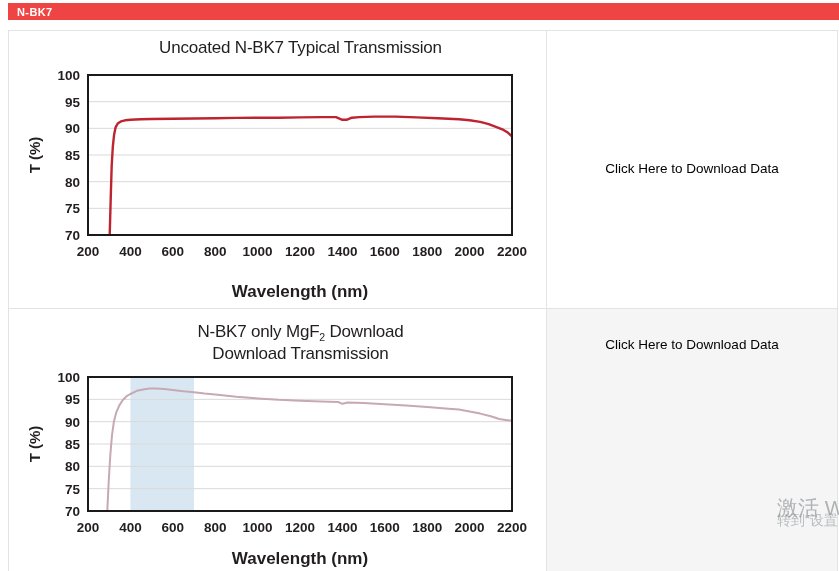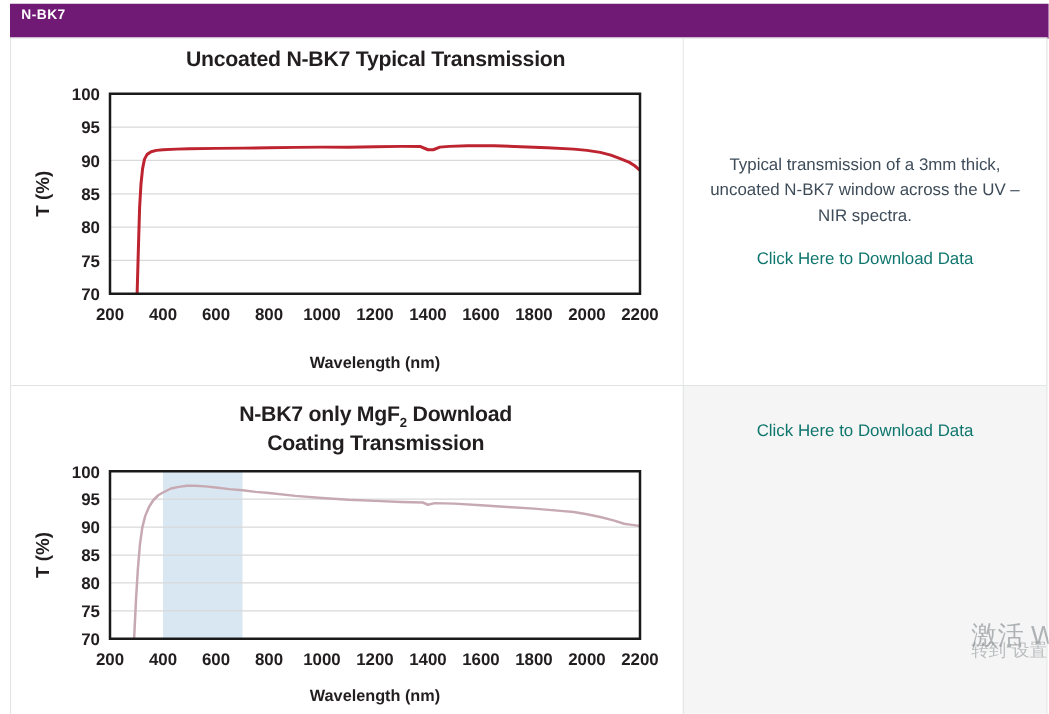--- a/index.html
+++ b/index.html
@@ -1,39 +1,39 @@
 <!DOCTYPE html>
 <html><head>
 <meta charset="utf-8">
 <style>
   *{margin:0;padding:0;box-sizing:border-box}
   html,body{width:839px;height:571px;overflow:hidden}
   body{position:relative;background:#fff;font-family:"Liberation Sans",sans-serif;color:#3e4c59}
-  .topbar{position:absolute;left:8px;right:0;top:3px;height:28px;background:#701a75;color:#fff;
+  .topbar{position:absolute;left:8px;right:0;top:3px;height:17px;background:#ef4444;color:#fff;
           font-size:11px;font-weight:bold;line-height:19px;padding-left:9px;letter-spacing:.4px}
   .content{position:absolute;left:8px;right:1px;top:30px;height:620px;border:1px solid #e2e3e3;background:#fff}
   .row{display:flex}
   .row1{height:278px;border-bottom:1px solid #e2e3e3}
   .row2{height:300px}
   .cell-chart{position:relative;width:537px;flex:none;background:#fff}
   .cell-text{flex:1;min-width:0;border-left:1px solid #e2e3e3;text-align:center;font-size:13.5px;line-height:1.5}
   .row1 .cell-text{display:flex;flex-direction:column;justify-content:center;padding:0 14px}
   .row2 .cell-text{background:#f4f5f4;padding:26px 14px 0}
   .cell-text p{margin-bottom:11px}
   .row1 .cell-text p{margin-bottom:14px}
-  .link{color:#0f766e;font-size:13.5px;cursor:pointer;text-decoration:none;display:inline-block}
-  .chart-title{position:absolute;left:60px;right:14px;text-align:center;font-weight:bold;font-size:17px;
+  .link{color:#000000;font-size:13.5px;cursor:pointer;text-decoration:none;display:inline-block}
+  .chart-title{position:absolute;left:60px;right:14px;text-align:center;font-weight:normal;font-size:17px;
                color:#221e1f;line-height:1.18;letter-spacing:-.2px;font-stretch:condensed}
   .t1{top:7px}
   .t2{top:13px}
   .plot{position:absolute;display:block}
   .plot .tick{font-family:"Liberation Sans",sans-serif;font-weight:bold;font-size:13.5px;fill:#221e1f;font-stretch:condensed}
   .ylab{position:absolute;left:-3px;width:60px;height:20px;text-align:center;font-weight:bold;font-size:15px;
         color:#221e1f;transform:rotate(-90deg);font-stretch:condensed}
-  .xlab{position:absolute;left:79px;width:424px;text-align:center;font-weight:bold;font-size:13px;
+  .xlab{position:absolute;left:79px;width:424px;text-align:center;font-weight:bold;font-size:17px;
         color:#221e1f;font-stretch:condensed}
   sub{font-size:62%}
   .spec sub{vertical-align:-2px}
   .wm1{position:absolute;left:777px;top:494px;font-size:21px;color:rgba(130,135,140,.6);white-space:nowrap}
   .wm2{position:absolute;left:777px;top:512px;font-size:14px;color:rgba(130,135,140,.5);white-space:nowrap}
 </style>
 </head>
 <body>
 
 <div class="topbar">
@@ -78,30 +78,29 @@
           <text x="344.79999999999995" y="189" text-anchor="middle" class="tick">1600</text>
           <text x="387.20000000000005" y="189" text-anchor="middle" class="tick">1800</text>
           <text x="429.6" y="189" text-anchor="middle" class="tick">2000</text>
           <text x="472" y="189" text-anchor="middle" class="tick">2200</text>
         </svg>
       <div class="xlab" style="top:251px">
         <span>Wavelength (nm)</span>
       </div>
     </div>
     <div class="cell-text">
-      <p>Typical transmission of a 3mm thick, uncoated N-BK7 window across the UV – NIR spectra.</p>
       <div><a class="link">Click Here to Download Data</a></div>
     </div>
   </div>
 
   <div class="row row2">
     <div class="cell-chart">
       <div class="chart-title t2">
         <span>N-BK7 only MgF</span><sub>2</sub><span> Download</span><br>
-        <span>Coating Transmission</span>
+        <span>Download Transmission</span>
       </div>
       <div class="ylab" style="top:125px">
         <span>T (%)</span>
       </div>
       <svg class="plot" style="left:31px;top:60px" width="488" height="176" viewBox="0 0 488 176">
           <rect x="90.4" y="8" width="63.599999999999994" height="134" fill="#d9e7f3"></rect>
           <line x1="48" x2="472" y1="119.66666666666667" y2="119.66666666666667" stroke="#d9d9d9" stroke-width="1"></line>
           <line x1="48" x2="472" y1="97.33333333333333" y2="97.33333333333333" stroke="#d9d9d9" stroke-width="1"></line>
           <line x1="48" x2="472" y1="75" y2="75" stroke="#d9d9d9" stroke-width="1"></line>
           <line x1="48" x2="472" y1="52.666666666666664" y2="52.666666666666664" stroke="#d9d9d9" stroke-width="1"></line>

